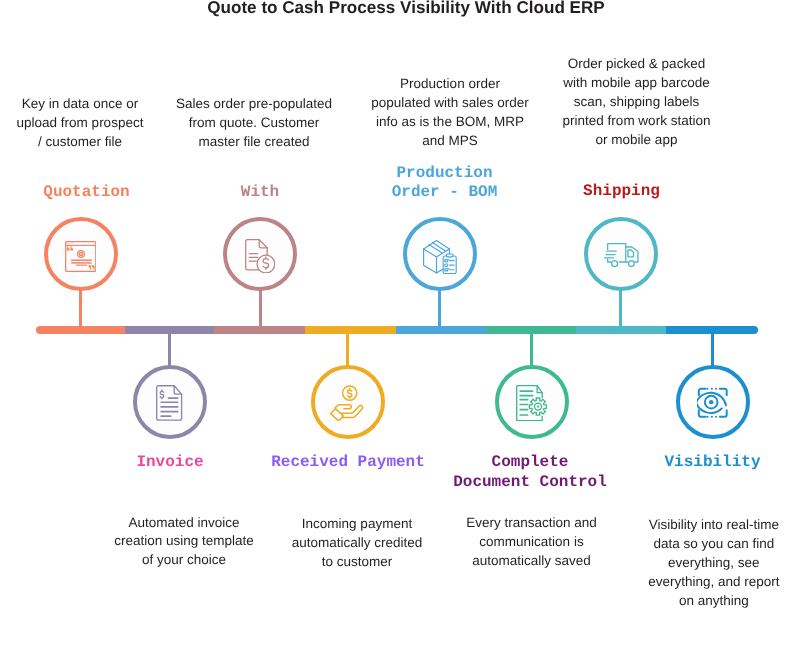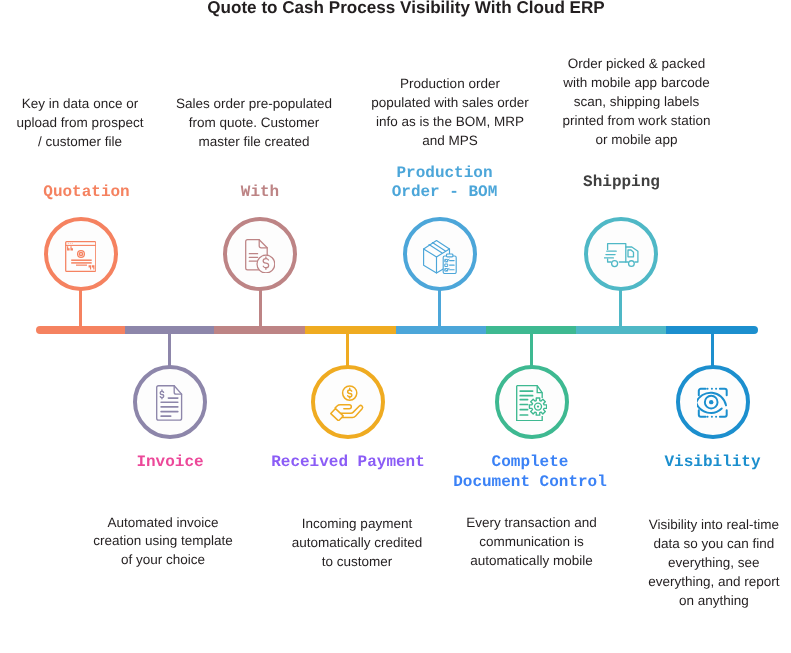--- a/index.html
+++ b/index.html
@@ -83,21 +83,21 @@
  <path d="M5.95 4.9v1.1M5.95 12.65v1.1"></path>
  <path d="M12.4 13.1 H21.8" stroke-width="1.65"></path>
  <path d="M5.1 17.3 H21.8" stroke-width="1.65"></path>
  <path d="M5.1 21.9 H21.8" stroke-width="1.65"></path>
  <path d="M5.1 26.7 H21.8" stroke-width="1.65"></path>
  <path d="M5.1 31.2 H14.7" stroke-width="1.65"></path>
 </svg>
         </span>
       </div>
       <div class="nlabel" style="color: #ec4899; width: 260px; left: 40px; top: 453.4px;">Invoice</div>
-      <div class="desc" style="width: 260px; left: 33px; top: 513.5px;">Automated invoice
+      <div class="desc" style="width: 260px; left: 54px; top: 513.5px;">Automated invoice
 creation using template
 of your choice</div>
       <div class="stem" style="background: rgb(189, 132, 133); left: 258.5px; top: 289.3px; height: 38.7px;"></div>
       <div class="node" style="left: 223.1px; top: 217.3px; width: 74px; height: 74px; border: 4.6px solid rgb(189, 132, 133);">
         <span style="display: block; position: relative; top: 1.7px; left: 0px;">
 <svg width="29.8" height="34.8" viewBox="0 0 29.8 34.8" fill="none" stroke="#BD8485" stroke-width="1.25" stroke-linecap="round" stroke-linejoin="round">
  <path d="M0.7 2.6a1.9 1.9 0 0 1 1.9-1.9h11.6L22.2 8.8V29a1.9 1.9 0 0 1-1.9 1.9H2.6A1.9 1.9 0 0 1 0.7 29z"></path>
  <path d="M14.2 0.7V6.9a1.9 1.9 0 0 0 1.9 1.9h6.1"></path>
  <path d="M4.3 14.7h8.3"></path>
  <path d="M4.3 18.4h8.3"></path>
@@ -171,43 +171,43 @@
   <path d="M4.2 30.0 H11.6"></path>
  </g>
  <g transform="translate(22.0,21.6)">
   <path d="M-1.75 -6.00 L-1.75 -8.60 L1.75 -8.60 L1.75 -6.00 A6.00 6.00 0 0 1 3.01 -5.48 L4.84 -7.32 L7.32 -4.84 L5.48 -3.01 A6.00 6.00 0 0 1 6.00 -1.75 L8.60 -1.75 L8.60 1.75 L6.00 1.75 A6.00 6.00 0 0 1 5.48 3.01 L7.32 4.84 L4.84 7.32 L3.01 5.48 A6.00 6.00 0 0 1 1.75 6.00 L1.75 8.60 L-1.75 8.60 L-1.75 6.00 A6.00 6.00 0 0 1 -3.01 5.48 L-4.84 7.32 L-7.32 4.84 L-5.48 3.01 A6.00 6.00 0 0 1 -6.00 1.75 L-8.60 1.75 L-8.60 -1.75 L-6.00 -1.75 A6.00 6.00 0 0 1 -5.48 -3.01 L-7.32 -4.84 L-4.84 -7.32 L-3.01 -5.48 A6.00 6.00 0 0 1 -1.75 -6.00 Z" fill="#fdfdfd" stroke-linejoin="round"></path>
   <circle cx="0" cy="0" r="3.5" fill="#fdfdfd"></circle>
   <circle cx="0" cy="0" r="1.15" fill="#3EB991" stroke="none"></circle>
  </g>
 </svg>
         </span>
       </div>
-      <div class="nlabel" style="color: #3b82f6; width: 260px; left: 400px; top: 453.4px;">Complete
+      <div class="nlabel" style="color: #701a75; width: 260px; left: 400px; top: 453.4px;">Complete
 Document Control</div>
       <div class="desc" style="width: 260px; left: 401.5px; top: 513.9px;">Every transaction and
 communication is
-automatically mobile</div>
+automatically saved</div>
       <div class="stem" style="background: rgb(79, 184, 198); left: 619.1px; top: 289.3px; height: 38.7px;"></div>
       <div class="node" style="left: 583.7px; top: 217.3px; width: 74px; height: 74px; border: 4.6px solid rgb(79, 184, 198);">
         <span style="display: block; position: relative; top: 1px; left: 1px;">
 <svg width="34.5" height="25.5" viewBox="0 0 34.5 25.5" fill="none" stroke="#4FB8C6" stroke-width="1.3" stroke-linecap="round" stroke-linejoin="round">
  <path d="M3.6 6.4 V0.65 H21.8 V19.0"></path>
  <path d="M3.6 16.0 V19.0 H6.9"></path>
  <path d="M15.3 19.0 H23.9"></path>
  <path d="M21.8 4.0 H27.8 L33.9 8.3 V19.0 H31.0"></path>
  <path d="M24.0 7.0 h3.0 l2.5 2.2 v4.6 h-5.5 z"></path>
  <circle cx="10.6" cy="20.6" r="3.0"></circle>
  <circle cx="27.4" cy="20.6" r="2.85"></circle>
  <path d="M2.8 8.2 H12.2"></path>
  <path d="M1.9 11.6 H11.1"></path>
  <path d="M0.0 14.9 H9.4"></path>
 </svg>
         </span>
       </div>
-      <div class="nlabel" style="color: #404040; width: 260px; left: 491.5px; top: 173px;">Shipping</div>
+      <div class="nlabel" style="color: #b91c1c; width: 260px; left: 491.5px; top: 182px;">Shipping</div>
       <div class="desc" style="width: 260px; left: 506.5px; top: 55.1px;">Order picked &amp; packed
 with mobile app barcode
 scan, shipping labels
 printed from work station
 or mobile app</div>
       <div class="stem" style="background: rgb(28, 143, 206); left: 711.1px; top: 332px; height: 34.8px;"></div>
       <div class="node" style="left: 675.7px; top: 364.8px; width: 74px; height: 74px; border: 4.6px solid rgb(28, 143, 206);">
         <span style="display: block; position: relative; top: 1.8px; left: 0px;">
 <svg width="31.5" height="33.1" viewBox="0 0 31.5 33.1" fill="none" stroke="#1C8FCE" stroke-width="2.0" stroke-linecap="round" stroke-linejoin="round">
  <path d="M1.8 8.3 V3.8 a2.0 2.0 0 0 1 2.0-2.0 h4.8"></path>

